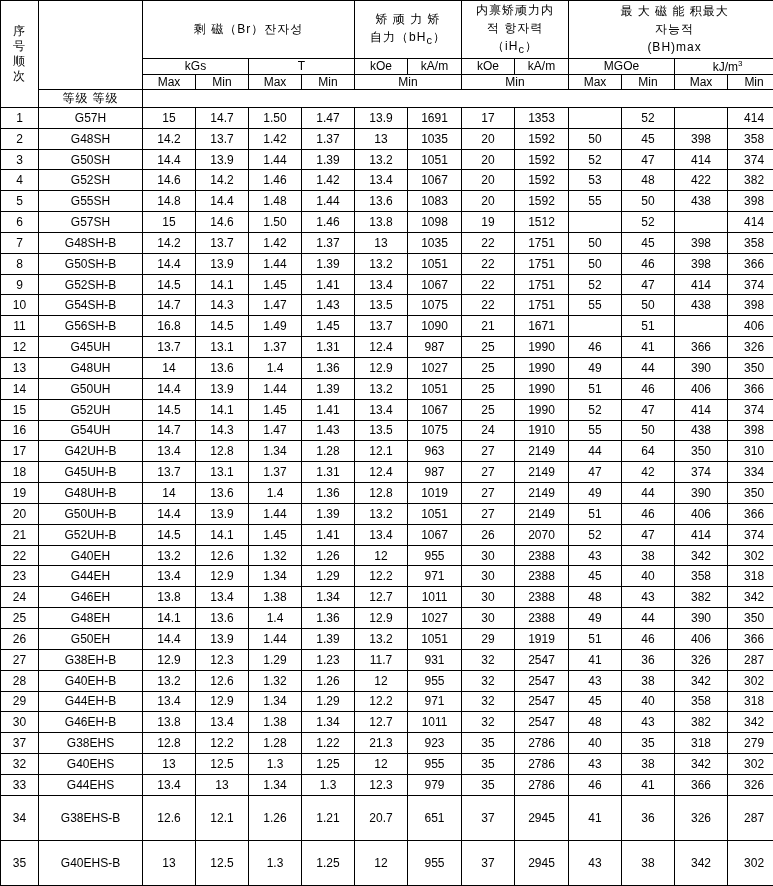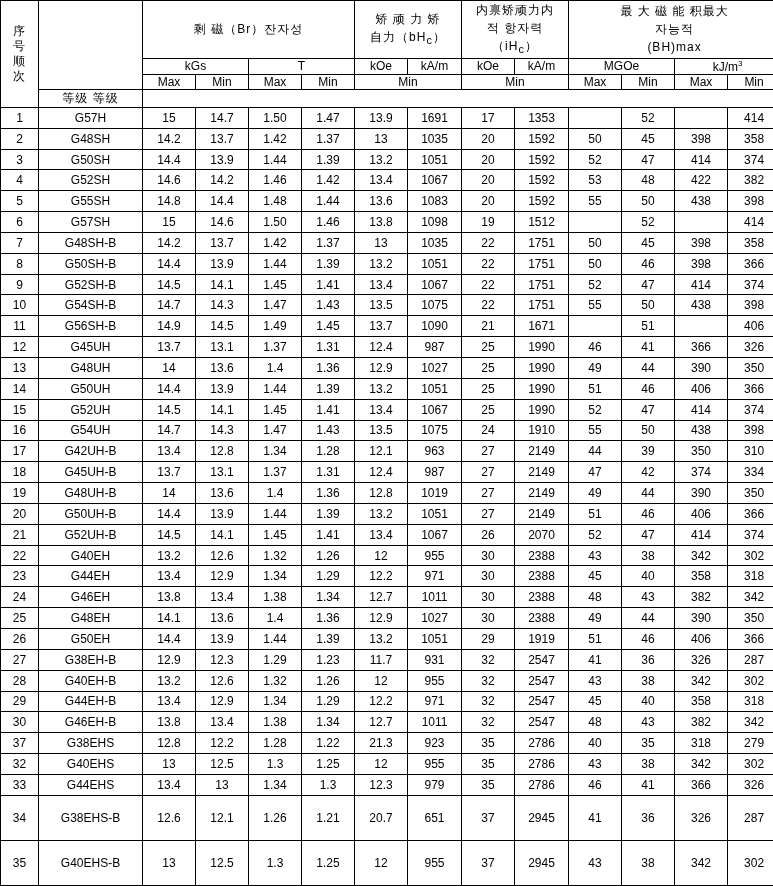--- a/index.html
+++ b/index.html
@@ -134,21 +134,21 @@
       <td class="hdr-sub">Max</td>
       <td class="hdr-sub">Min</td>
       <td colspan="2" class="hdr-sub">Min</td>
       <td colspan="2" class="hdr-sub">Min</td>
       <td class="hdr-sub">Max</td>
       <td class="hdr-sub">Min</td>
       <td class="hdr-sub">Max</td>
       <td class="hdr-sub">Min</td>
     </tr>
     <tr>
-      <td class="grade-head" colspan="1" style="width: 104px;">等级 等级</td>
+      <td class="grade-head" colspan="1" style="width: 104px; font-family: Liberation Serif, serif;">等级 等级</td>
 
     </tr>
   </thead>
   <tbody id="tbody">
       <tr>
         <td class="num">1</td>
         <td class="grade">G57H</td>
         <td class="num">15</td>
         <td class="num">14.7</td>
         <td class="num">1.50</td>
@@ -302,21 +302,21 @@
         <td class="num">22</td>
         <td class="num">1751</td>
         <td class="num">55</td>
         <td class="num">50</td>
         <td class="num">438</td>
         <td class="num">398</td>
       </tr>
       <tr>
         <td class="num">11</td>
         <td class="grade">G56SH-B</td>
-        <td class="num">14.9</td>
+        <td class="num">16.8</td>
         <td class="num">14.5</td>
         <td class="num">1.49</td>
         <td class="num">1.45</td>
         <td class="num">13.7</td>
         <td class="num">1090</td>
         <td class="num">21</td>
         <td class="num">1671</td>
         <td class="num"></td>
         <td class="num">51</td>
         <td class="num"></td>
@@ -407,21 +407,21 @@
         <td class="grade">G42UH-B</td>
         <td class="num">13.4</td>
         <td class="num">12.8</td>
         <td class="num">1.34</td>
         <td class="num">1.28</td>
         <td class="num">12.1</td>
         <td class="num">963</td>
         <td class="num">27</td>
         <td class="num">2149</td>
         <td class="num">44</td>
-        <td class="num">39</td>
+        <td class="num">64</td>
         <td class="num">350</td>
         <td class="num">310</td>
       </tr>
       <tr>
         <td class="num">18</td>
         <td class="grade">G45UH-B</td>
         <td class="num">13.7</td>
         <td class="num">13.1</td>
         <td class="num">1.37</td>
         <td class="num">1.31</td>

